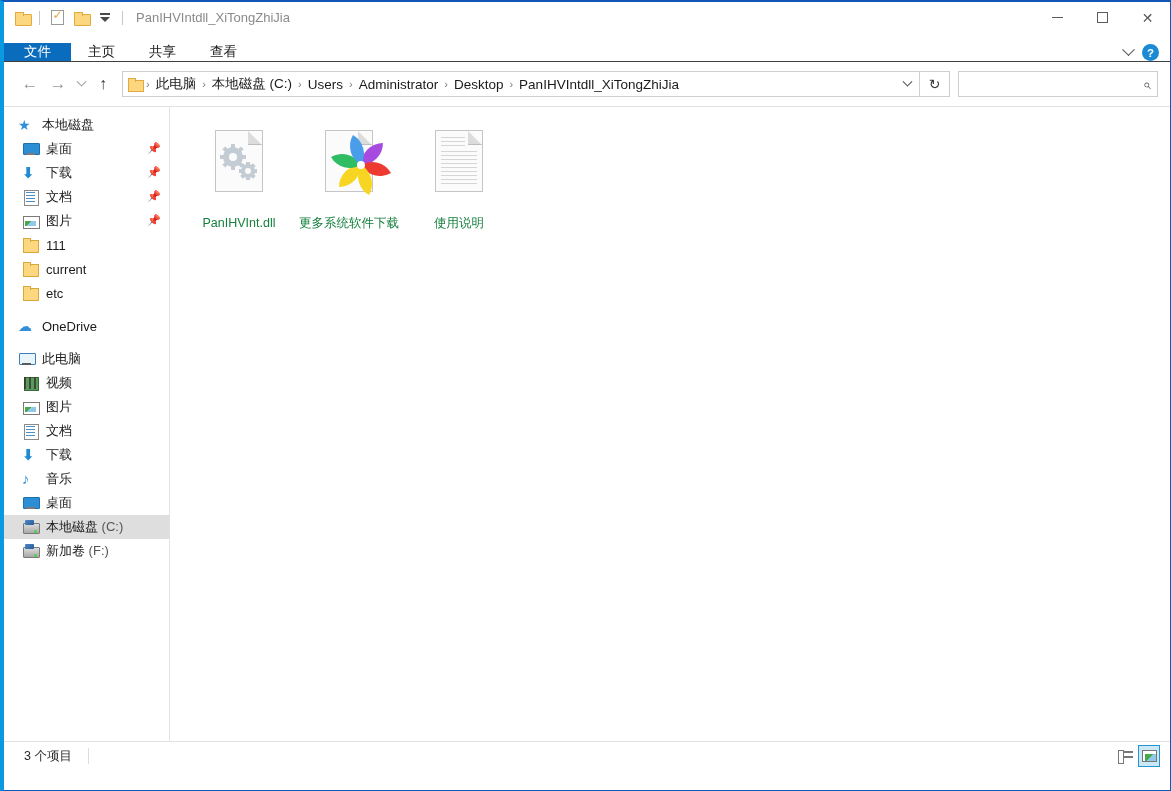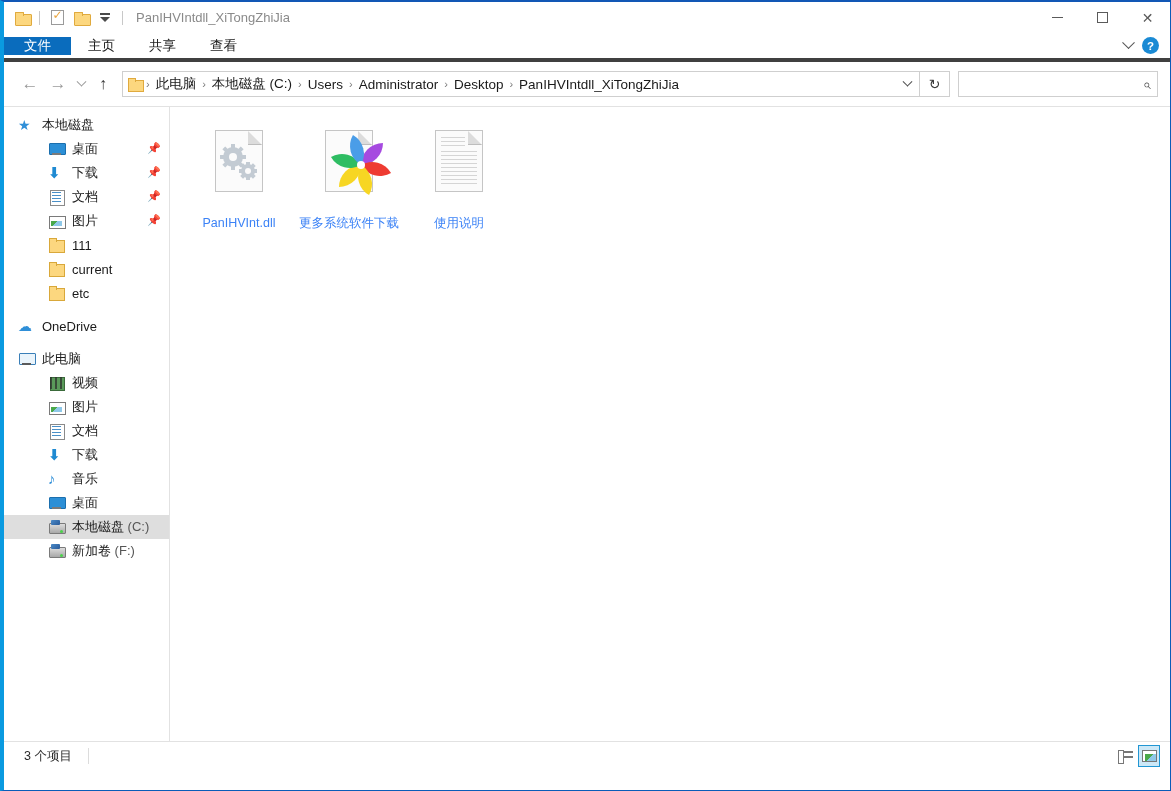--- a/index.html
+++ b/index.html
@@ -50,22 +50,22 @@
     white-space: nowrap;
   }
   .wbtns { position:absolute; right:0; top:0; display:flex; height:31px; }
   .wbtn { width:45px; height:31px; display:flex; align-items:center; justify-content:center; }
   .gl-min { width:11px;height:1px;background:#5a5a5a; }
   .gl-max { width:11px;height:11px;border:1px solid #5a5a5a; }
   .gl-cls { position:relative;width:12px;height:12px;color:#5a5a5a;font-size:14px;line-height:12px;text-align:center; }
 
   
   .ribbon {
-    height: 29px; display:flex; align-items:center;
-    border-bottom: 4px solid #404040; background:#ffffff;
+    height: 29px; display:flex; align-items:flex-end;
+    border-bottom: 1px solid #404040; background:#ffffff;
   }
   .tab {
     padding: 0 17px; display:flex; align-items:center; justify-content:center;
     font-size: 13.5px; color:#1a1a1a; cursor:default;
   }
   .tab.file { background:#0a6cbd; color:#ffffff; padding:0 20px; }
   .ribbon-right { margin-left:auto; display:flex; align-items:center; gap:9px; padding-right:11px; }
   .chev-dn { width:9px;height:9px;border-right:1.6px solid #555;border-bottom:1.6px solid #555;transform:rotate(45deg) translate(-2px,-2px); }
   .help-btn {
     width:17px;height:17px;border-radius:50%;background:#1a8ad4;color:#fff;
@@ -105,21 +105,21 @@
   .body { display:flex; height:635px; border-top:1px solid #e2e2e2; }
   .sidebar {
     width: 166px; background:#fff; border-right:1px solid #e2e2e2;
     overflow:hidden; padding-top:6px; flex:none;
   }
   .navitem {
     display:flex; align-items:center; height:24px; padding-left:12px; position:relative;
     font-size:13px; color:#1a1a1a; white-space:nowrap;
   }
   .navitem.selected { background:#dedede; }
-  .navitem.lvl1 { padding-left:44px; }
+  .navitem.lvl1 { padding-left:18px; }
   .navitem.lvl0 { padding-left:14px; }
   .nav-ico { width:17px;height:16px;margin-right:7px;flex:none;position:relative; }
   .nav-lbl { font-size:13px; }
   .nav-lbl .dim { color:#555; }
   .pin {
     position:absolute; right:11px; top:6px; width:11px;height:11px;
     color:#8a8a8a; font-size:11px; line-height:11px;
   }
   .spacer { height:9px; }
 
@@ -155,21 +155,21 @@
     background:linear-gradient(135deg,#4aa8e0,#1a6aa8);}
 
   
   .content { flex:1; background:#fff; padding:14px 0 0 14px; overflow:hidden; }
   .tiles { display:flex; flex-wrap:wrap; align-content:flex-start; }
   .tile {
     width:106px; padding:6px 2px 4px; margin:0 2px;
     display:flex; flex-direction:column; align-items:center; cursor:default;
   }
   .tile-ico { width:70px; height:84px; position:relative; margin-bottom:5px; }
-  .tile-lbl { font-size:12.5px; color:#3b82f6; text-align:center; line-height:15px; word-break:break-word; }
+  .tile-lbl { font-size:12.5px; color:#15803d; text-align:center; line-height:15px; word-break:break-word; }
 
   
   .page {
     position:absolute; left:11px; top:3px; width:48px; height:62px;
     background:#fbfbfb; border:1px solid #c5c5c5;
   }
   .page .fold3 {
     position:absolute; right:0; top:0; width:14px; height:14px;
     background:#dcdcdc;
     clip-path: polygon(0 0, 100% 100%, 0 100%);

